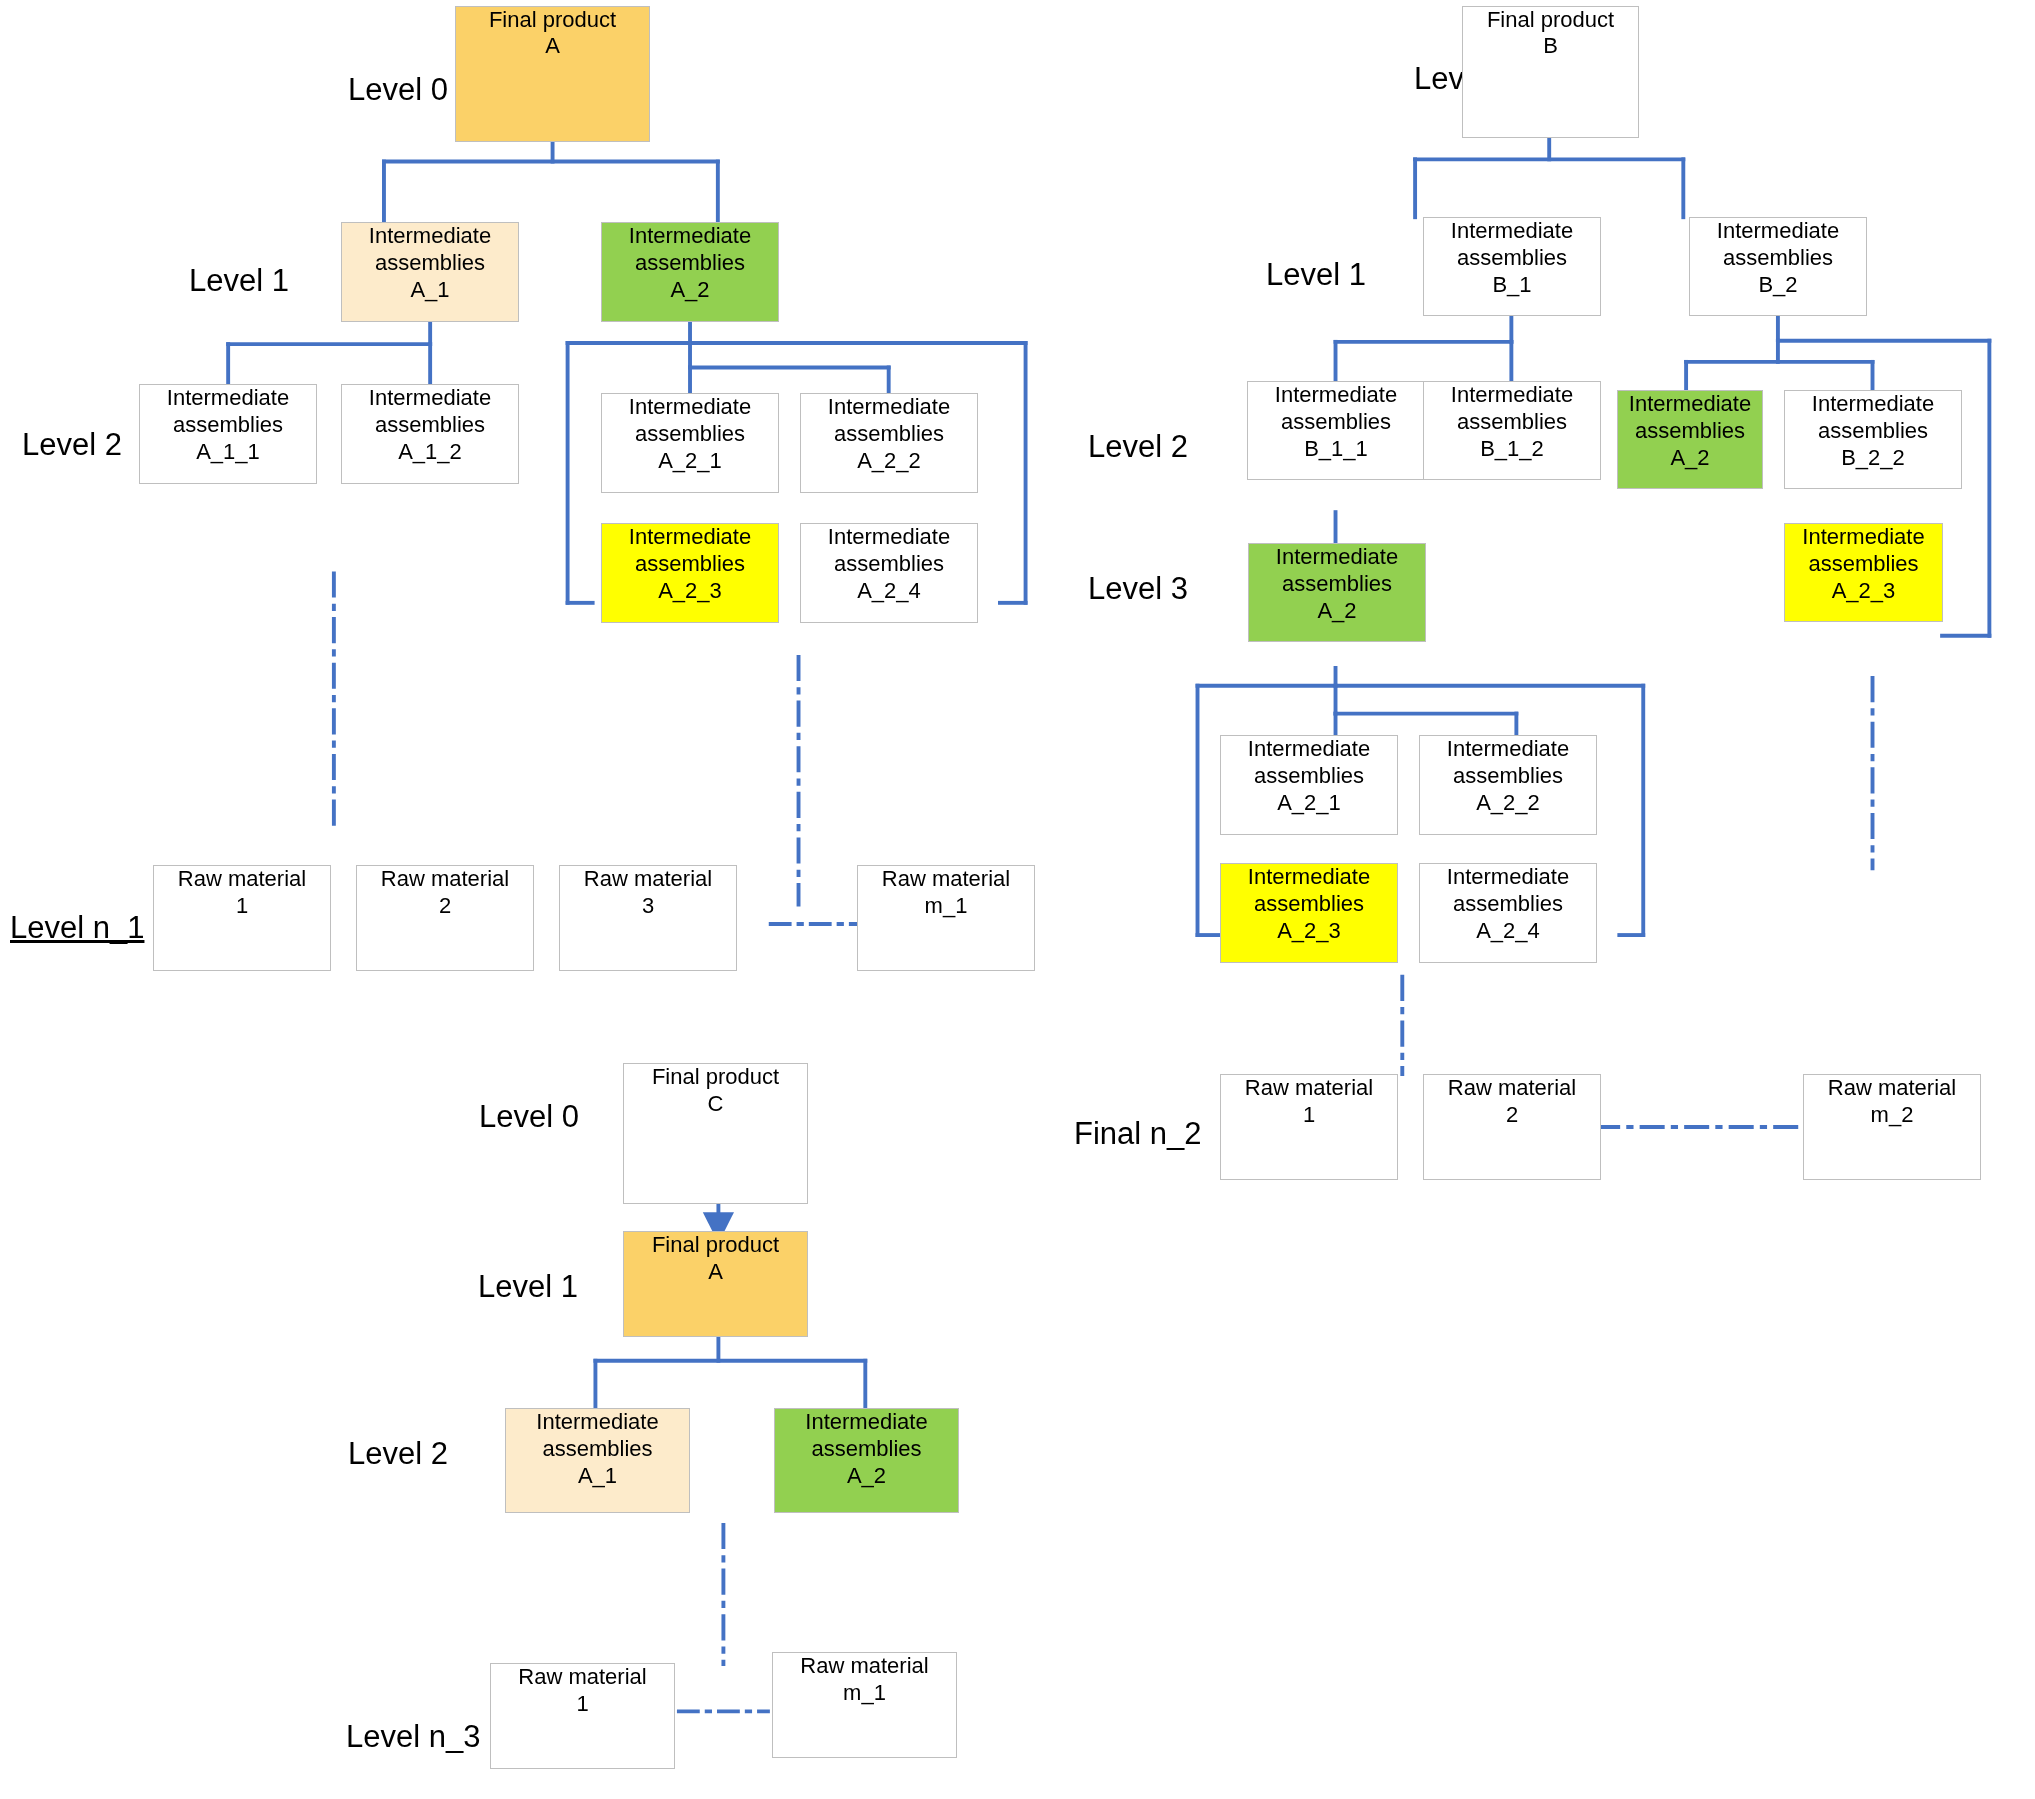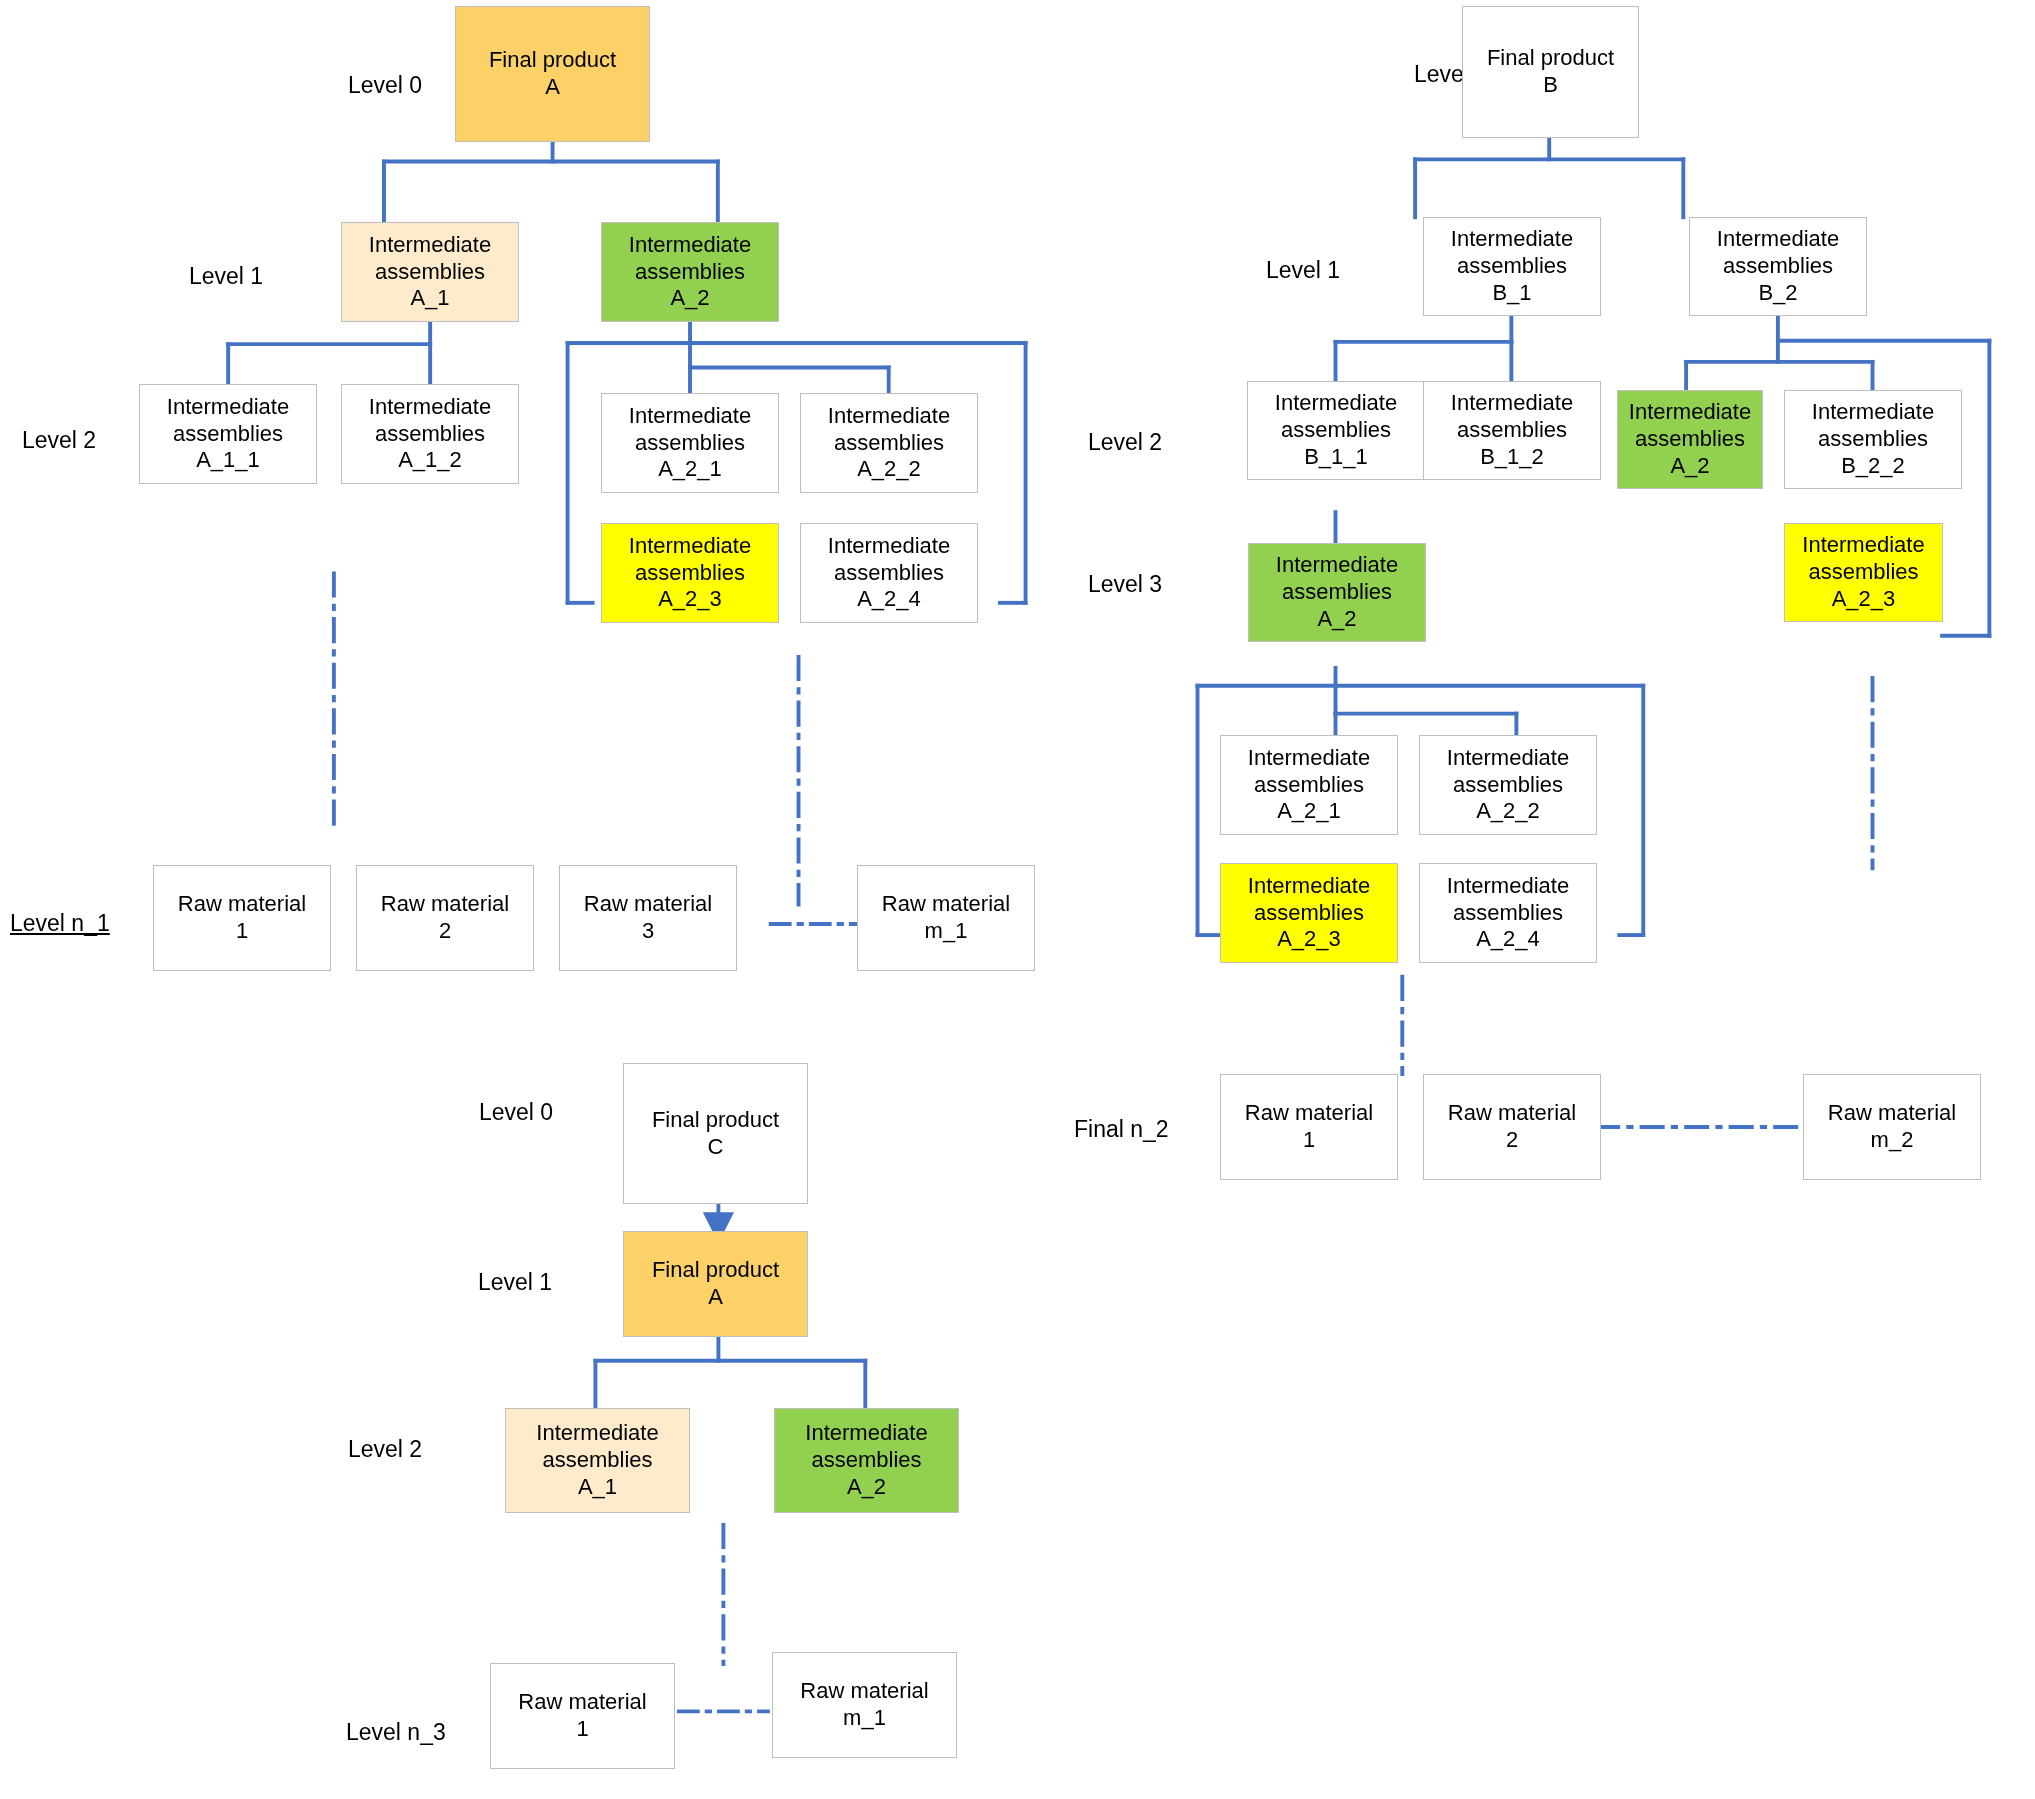--- a/index.html
+++ b/index.html
@@ -2,32 +2,32 @@
 <html style="font-size:9px"><head>
 <meta charset="utf-8">
 <style>
   html,body{margin:0;padding:0;background:#ffffff;}
   body{font-family:"Liberation Sans",sans-serif;}
   #stage{position:relative;width:2035px;height:1800px;background:#fff;overflow:hidden;}
   svg.conn{position:absolute;left:0;top:0;width:2035px;height:1800px;pointer-events:none;}
   .node{
     position:absolute;box-sizing:border-box;
     border:1.7px solid #bfbfbf;background:#ffffff;
-    display:flex;flex-direction:column;align-items:center;justify-content:center;
+    display:flex;flex-direction:column;align-items:center;justify-content:flex-start;
     text-align:center;color:#000;line-height:1.22;
     font-size:22px;font-family:"Liberation Sans",sans-serif;
   }
   .node .l1,.node .l2,.node .l3{display:block;white-space:nowrap;}
   .node.orange{background:#fbd168;}
   .node.cream{background:#fdebcb;}
   .node.green{background:#92d050;}
   .node.yellow{background:#ffff00;}
   .node.white{background:#ffffff;}
   .lvl{
-    position:absolute;color:#000;font-size:23px;white-space:nowrap;
+    position:absolute;color:#000;font-size:31px;white-space:nowrap;
     font-family:"Liberation Sans",sans-serif;
   }
 </style>
 </head>
 <body>
 
 <div id="stage">
 
   <svg class="conn" viewBox="0 0 3657 3234">
     <defs>

